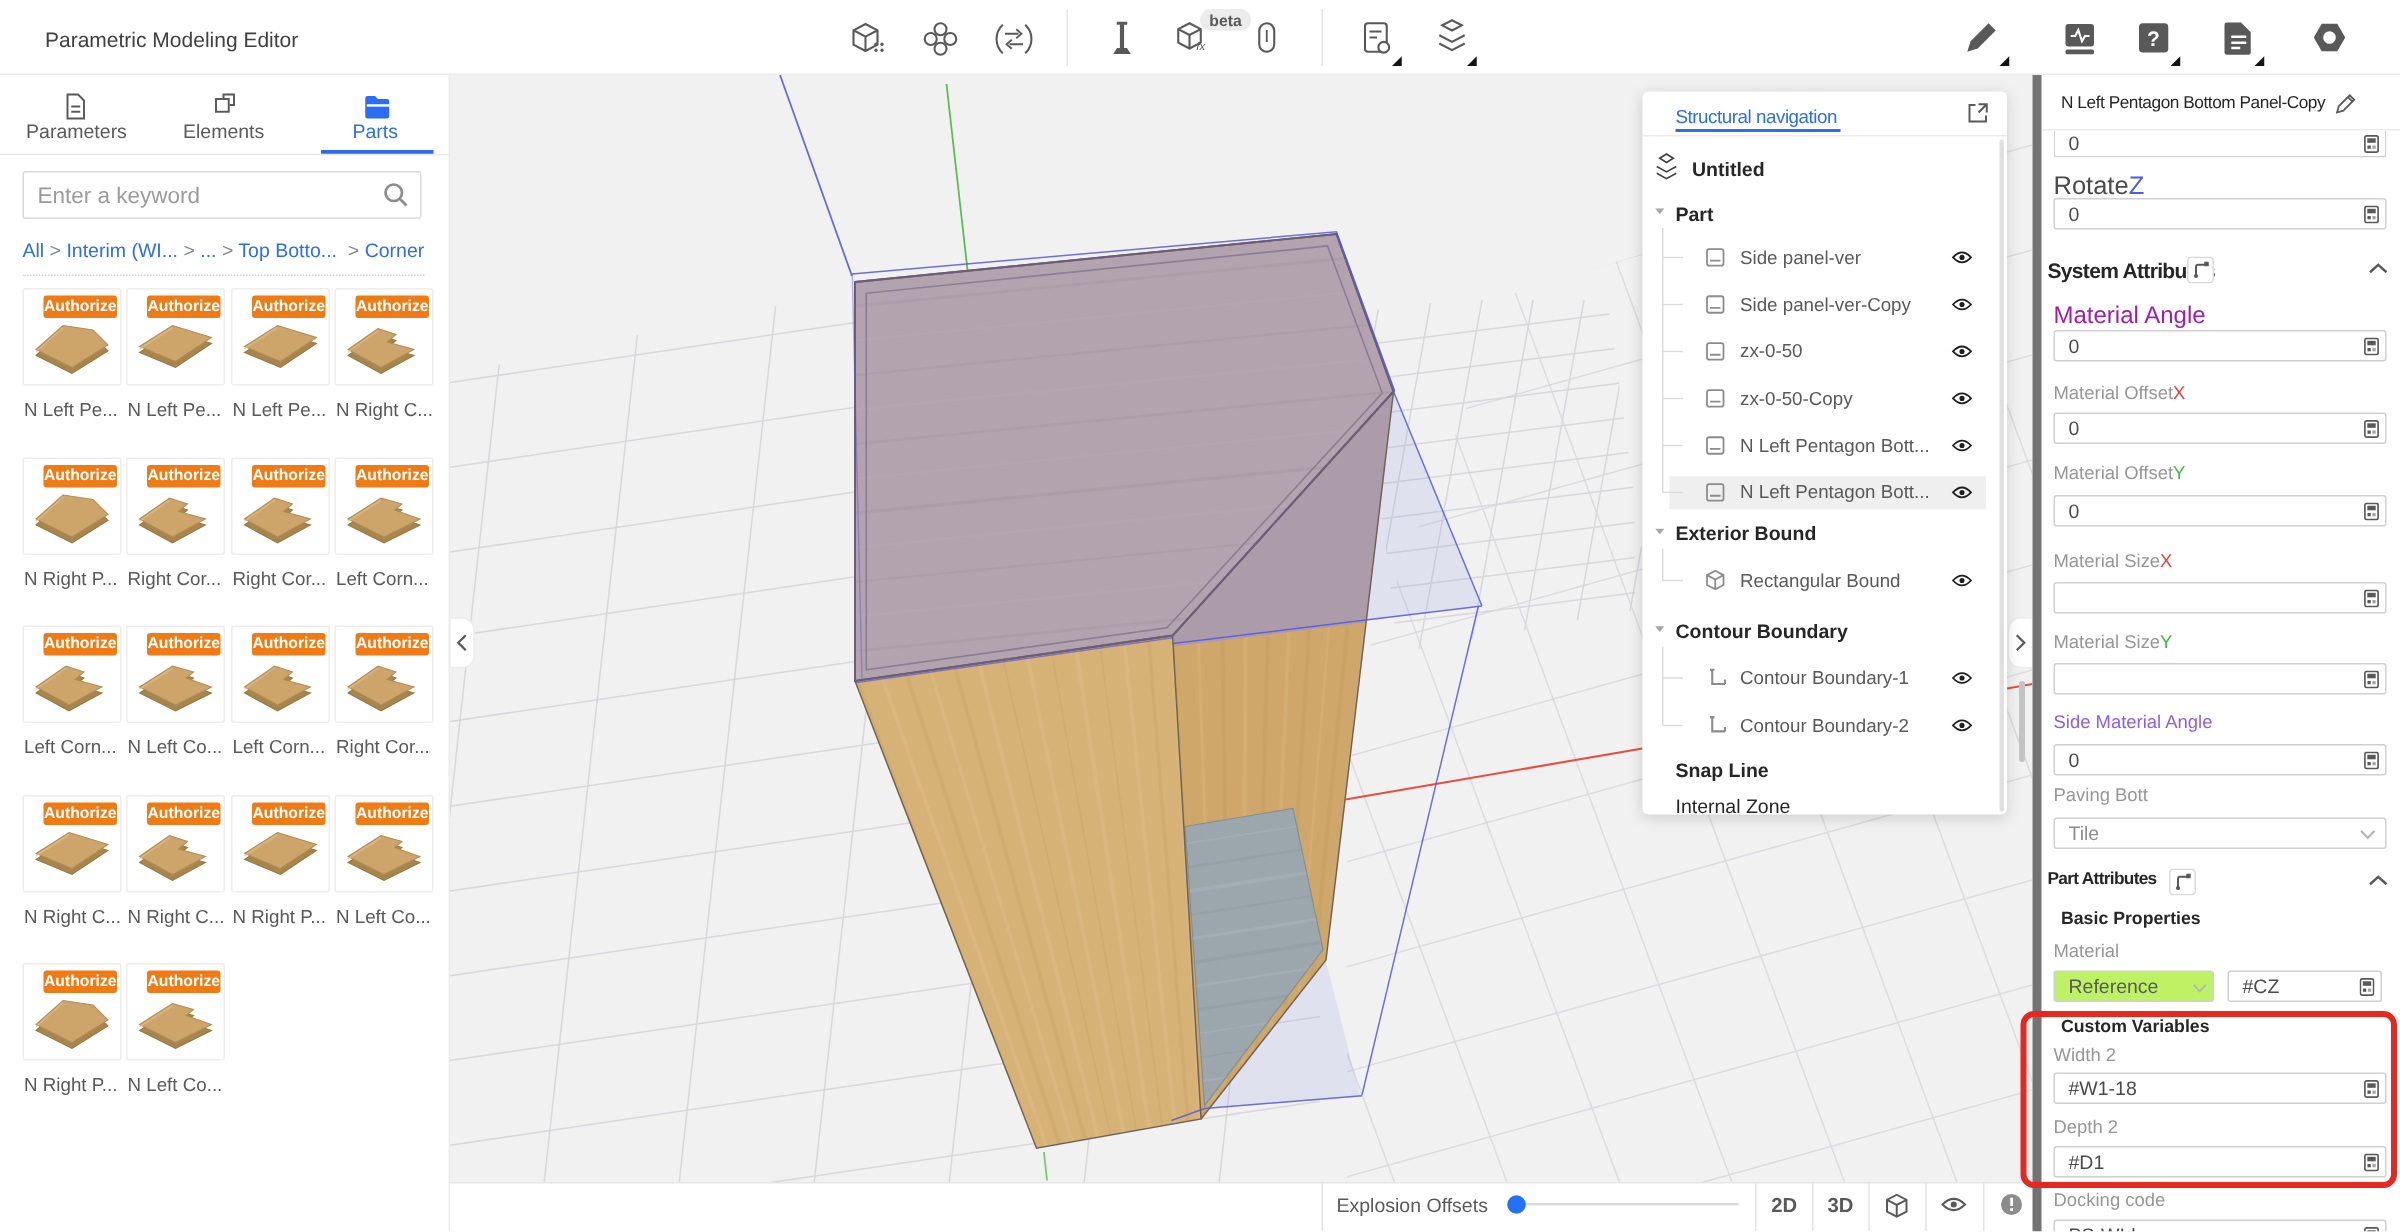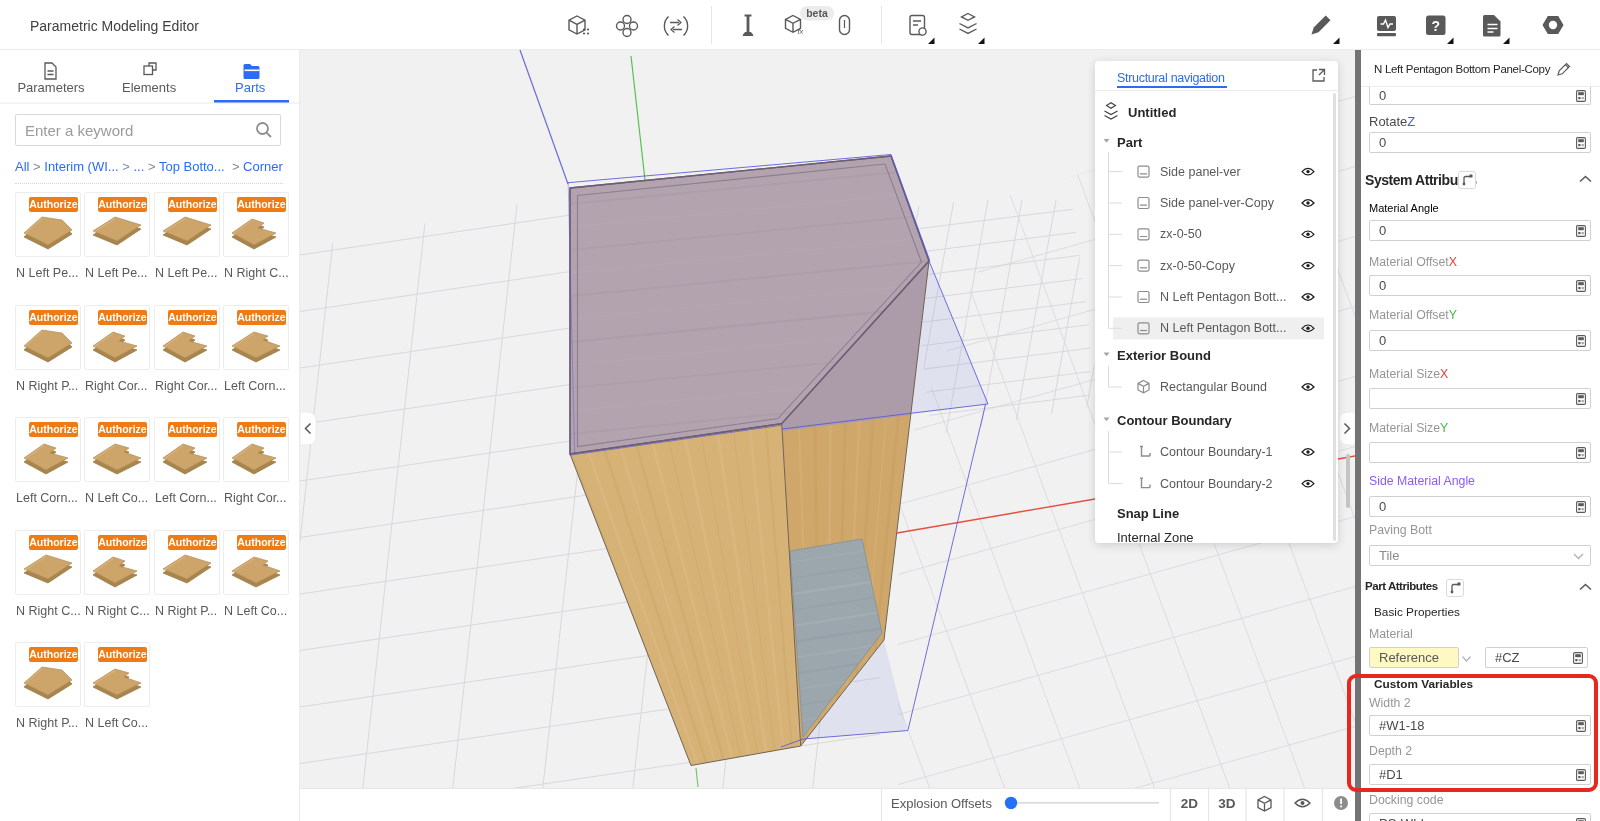--- a/index.html
+++ b/index.html
@@ -562,41 +562,41 @@
   <div class="abs" style="left:0;top:36px;width:245px;height:1px;background:#ececec"></div>
   <div class="abs" style="left:8px;top:36.8px;width:222px;height:18.5px;border:1px solid #cfd0d0;border-radius:2px;background:#fff;border-top:none;border-radius:0 0 2px 2px">
       <div class="abs" style="left:9px;top:1.25px;font-size:13px;color:#4a4a4a">0</div>
       <svg class="abs" style="left:206px;top:3.25px" width="10" height="12" viewBox="0 0 10 12">
         <rect x="0.6" y="0.6" width="8.8" height="10.8" rx="1.2" fill="none" stroke="#595959" stroke-width="1.1"></rect>
         <rect x="2.2" y="2.2" width="5.6" height="3" fill="#595959"></rect>
         <rect x="2.3" y="7" width="2.2" height="2.2" fill="#595959"></rect>
         <rect x="5.6" y="7" width="2.2" height="2.2" fill="#595959" opacity="0.55"></rect>
       </svg>
     </div>
-  <div class="abs" style="left:8px;top:63.5px;font-size:13px;color:#4a4a4a">Rotate<span style="color:#4b5bf0">Z</span></div>
+  <div class="abs" style="left:8px;top:63.5px;font-size:17px;color:#4a4a4a">Rotate<span style="color:#4b5bf0">Z</span></div>
   <div class="abs" style="left:8px;top:82px;width:222px;height:20.5px;border:1px solid #cfd0d0;border-radius:2px;background:#fff">
       <div class="abs" style="left:9px;top:2.25px;font-size:13px;color:#4a4a4a">0</div>
       <svg class="abs" style="left:206px;top:4.25px" width="10" height="12" viewBox="0 0 10 12">
         <rect x="0.6" y="0.6" width="8.8" height="10.8" rx="1.2" fill="none" stroke="#595959" stroke-width="1.1"></rect>
         <rect x="2.2" y="2.2" width="5.6" height="3" fill="#595959"></rect>
         <rect x="2.3" y="7" width="2.2" height="2.2" fill="#595959"></rect>
         <rect x="5.6" y="7" width="2.2" height="2.2" fill="#595959" opacity="0.55"></rect>
       </svg>
     </div>
   <div class="abs" style="left:4px;top:121.5px;font-size:14px;letter-spacing:-0.45px;font-weight:bold;color:#262626">System Attributes</div>
   <svg class="abs" style="left:97px;top:120.7px" width="18" height="18" viewBox="0 0 18 18">
       <rect x="0.5" y="0.5" width="17" height="17" rx="2.5" fill="#fff" stroke="#d9d9d9"></rect>
       <path d="M6 13 V7 Q6 5.5 7.5 5.5 H12" fill="none" stroke="#595959" stroke-width="1.3"></path>
       <circle cx="6" cy="13" r="1.4" fill="#595959"></circle>
       <rect x="11.5" y="3.5" width="3" height="3" fill="#595959"></rect>
     </svg>
   <svg class="abs" style="left:218px;top:125px" width="13" height="8" viewBox="0 0 13 8">
       <path d="M1 6.5 L6.5 1.5 L12 6.5" fill="none" stroke="#595959" stroke-width="1.6"></path>
     </svg>
-  <div class="abs" style="left:8px;top:151.5px;font-size:11px;color:#000000">Material Angle</div>
+  <div class="abs" style="left:8px;top:151.5px;font-size:16px;color:#a21caf">Material Angle</div>
   <div class="abs" style="left:8px;top:170px;width:222px;height:20.5px;border:1px solid #cfd0d0;border-radius:2px;background:#fff">
       <div class="abs" style="left:9px;top:2.25px;font-size:13px;color:#4a4a4a">0</div>
       <svg class="abs" style="left:206px;top:4.25px" width="10" height="12" viewBox="0 0 10 12">
         <rect x="0.6" y="0.6" width="8.8" height="10.8" rx="1.2" fill="none" stroke="#595959" stroke-width="1.1"></rect>
         <rect x="2.2" y="2.2" width="5.6" height="3" fill="#595959"></rect>
         <rect x="2.3" y="7" width="2.2" height="2.2" fill="#595959"></rect>
         <rect x="5.6" y="7" width="2.2" height="2.2" fill="#595959" opacity="0.55"></rect>
       </svg>
     </div>
   <div class="abs" style="left:8px;top:204.5px;font-size:12.3px;color:#969696">Material Offset<span style="color:#e83c3c">X</span></div>
@@ -657,23 +657,23 @@
   <div class="abs" style="left:4px;top:529.5px;font-size:11.5px;letter-spacing:-0.45px;font-weight:bold;color:#262626">Part Attributes</div>
   <svg class="abs" style="left:85px;top:528.7px" width="18" height="18" viewBox="0 0 18 18">
       <rect x="0.5" y="0.5" width="17" height="17" rx="2.5" fill="#fff" stroke="#d9d9d9"></rect>
       <path d="M6 13 V7 Q6 5.5 7.5 5.5 H12" fill="none" stroke="#595959" stroke-width="1.3"></path>
       <circle cx="6" cy="13" r="1.4" fill="#595959"></circle>
       <rect x="11.5" y="3.5" width="3" height="3" fill="#595959"></rect>
     </svg>
   <svg class="abs" style="left:218px;top:533px" width="13" height="8" viewBox="0 0 13 8">
       <path d="M1 6.5 L6.5 1.5 L12 6.5" fill="none" stroke="#595959" stroke-width="1.6"></path>
     </svg>
-  <div class="abs" style="left:13px;top:554.5px;font-size:11.8px;font-weight:normal;color:#262626">Basic Properties</div>
+  <div class="abs" style="left:13px;top:554.5px;font-size:11.8px;font-weight:bold;color:#262626">Basic Properties</div>
   <div class="abs" style="left:8px;top:576.5px;font-size:12.3px;color:#969696">Material</div>
-  <div class="abs" style="left:8px;top:597px;width:90px;height:20.5px;border:1px solid #cfd0d0;border-radius:2px;background:#fef9c3">
+  <div class="abs" style="left:8px;top:597px;width:107px;height:20.5px;border:1px solid #cfd0d0;border-radius:2px;background:#bef264">
       <div class="abs" style="left:9px;top:2px;font-size:13px;color:#595959">Reference</div>
       <svg class="abs" style="left:92px;top:8px" width="9" height="6" viewBox="0 0 9 6">
         <path d="M0.5 0.5 L4.5 5 L8.5 0.5" fill="none" stroke="#b3b3b3" stroke-width="1.2"></path>
       </svg>
     </div>
   <div class="abs" style="left:124px;top:597px;width:103px;height:20.5px;border:1px solid #cfd0d0;border-radius:2px;background:#fff">
       <div class="abs" style="left:9px;top:2.25px;font-size:13px;color:#4a4a4a">#CZ</div>
       <svg class="abs" style="left:87px;top:4.25px" width="10" height="12" viewBox="0 0 10 12">
         <rect x="0.6" y="0.6" width="8.8" height="10.8" rx="1.2" fill="none" stroke="#595959" stroke-width="1.1"></rect>
         <rect x="2.2" y="2.2" width="5.6" height="3" fill="#595959"></rect>

